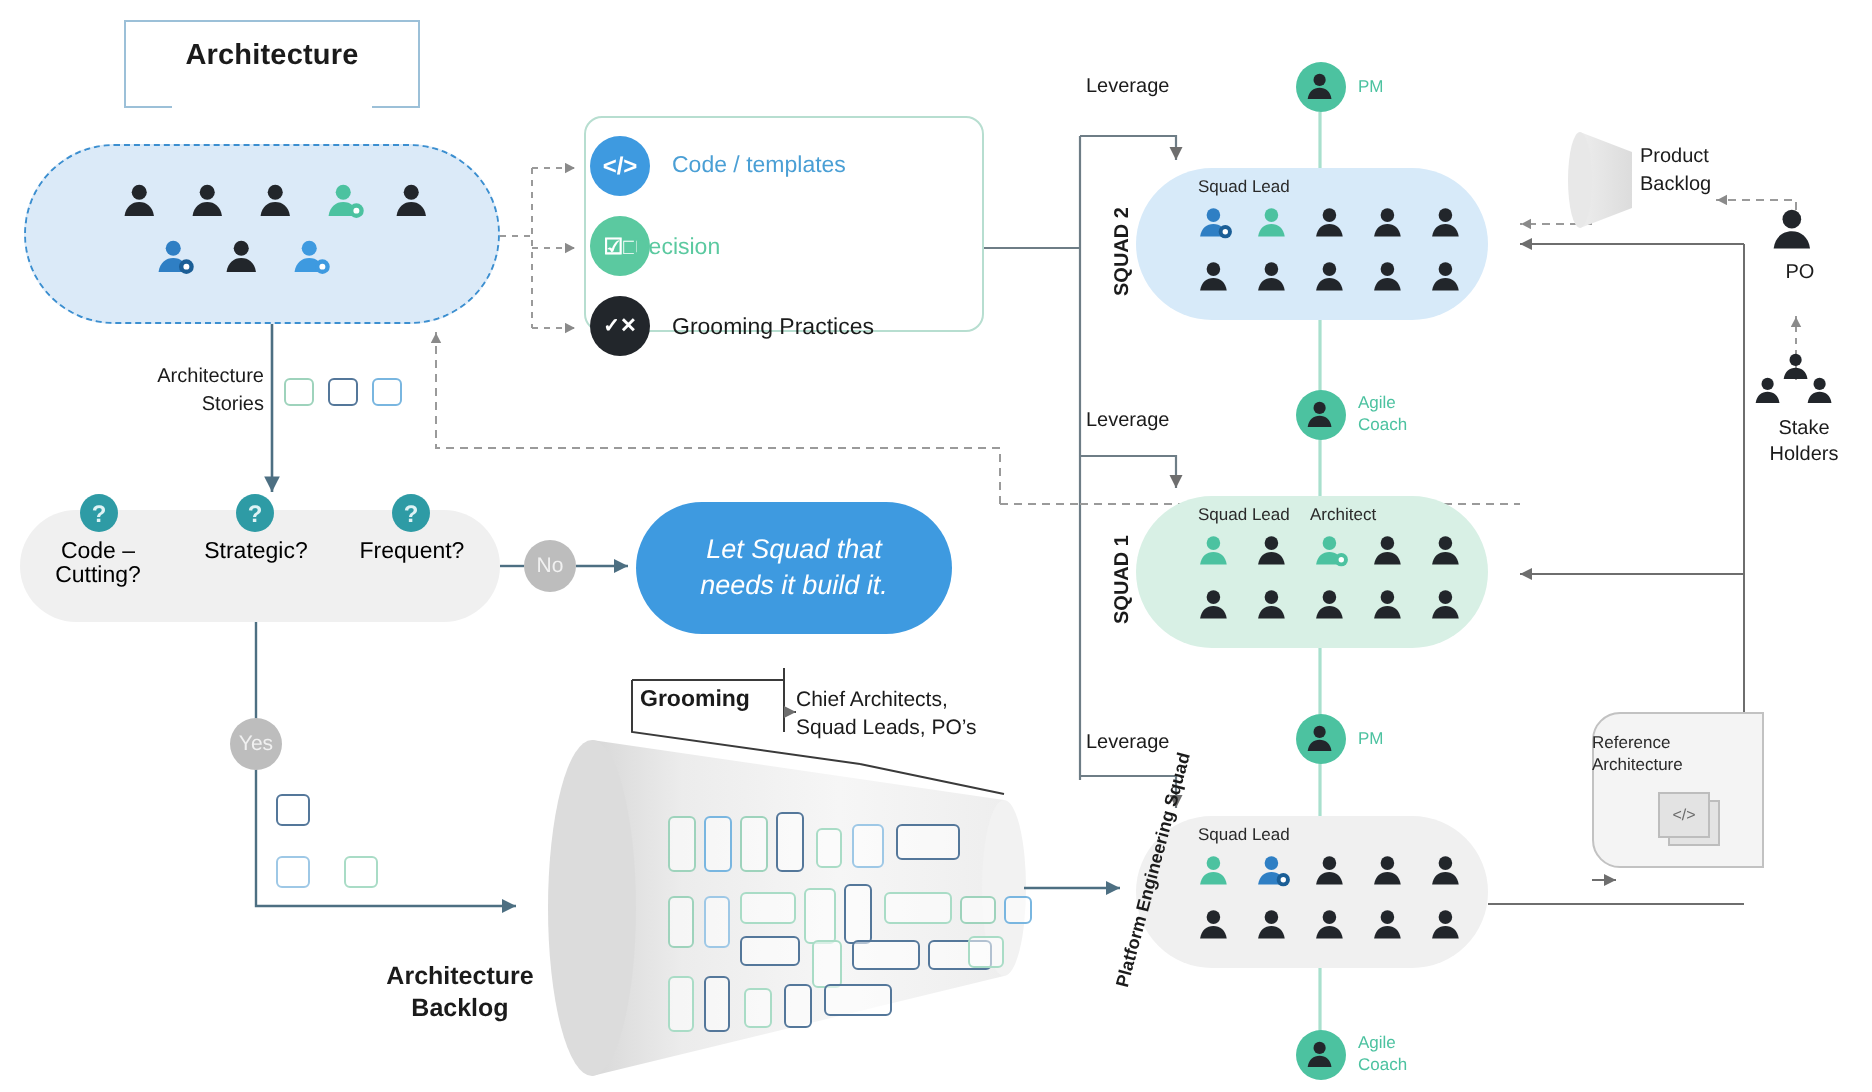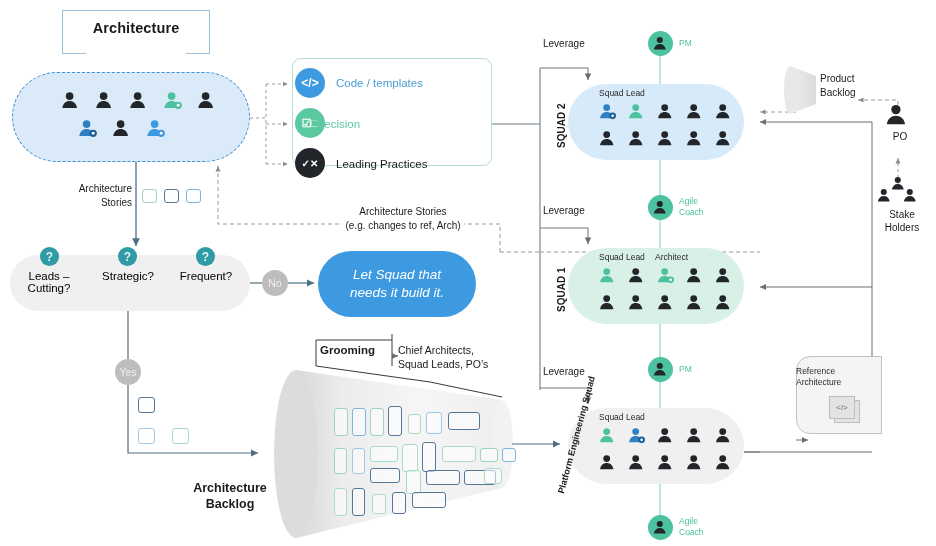--- a/index.html
+++ b/index.html
@@ -320,34 +320,30 @@
   <div class="artifact-label" style="left:336px;top:77px;color:#4a9fd5;">Code / templates</div>
 
   <div class="artifact-circle" style="left:295px;top:108px;background:#5bc9a0;font-size:11px;">
     <span>☑□</span>
   </div>
   <div class="artifact-label" style="left:316px;top:118px;color:#5bc9a0;">Decision</div>
 
   <div class="artifact-circle" style="left:295px;top:148px;background:#22262b;font-size:10px;">
     <span>✓✕</span>
   </div>
-  <div class="artifact-label" style="left:336px;top:158px;color:#1b1b1b;">Leading Practices</div>
-
-  <div id="arch-stories-mid" class="txt">
-    <span style="background:#fff;padding:0 3px;">Architecture Stories</span><br>
-    <span style="background:#fff;padding:0 3px;">(e.g. changes to ref, Arch)</span>
-  </div>
+  <div class="artifact-label" style="left:336px;top:158px;color:#1b1b1b;">Grooming Practices</div>
+
 
   <div id="decision-pill" class="abs"></div>
 
   <div class="q-badge" style="left:40px;top:247px;">
     <span>?</span>
   </div>
   <div class="q-label" style="left:12px;top:270px;width:74px;">
-    <span>Leads –</span><br>
+    <span>Code –</span><br>
     <span>Cutting?</span>
   </div>
 
   <div class="q-badge" style="left:118px;top:247px;">
     <span>?</span>
   </div>
   <div class="q-label" style="left:92px;top:270px;width:72px;">Strategic?</div>
 
   <div class="q-badge" style="left:196px;top:247px;">
     <span>?</span>

